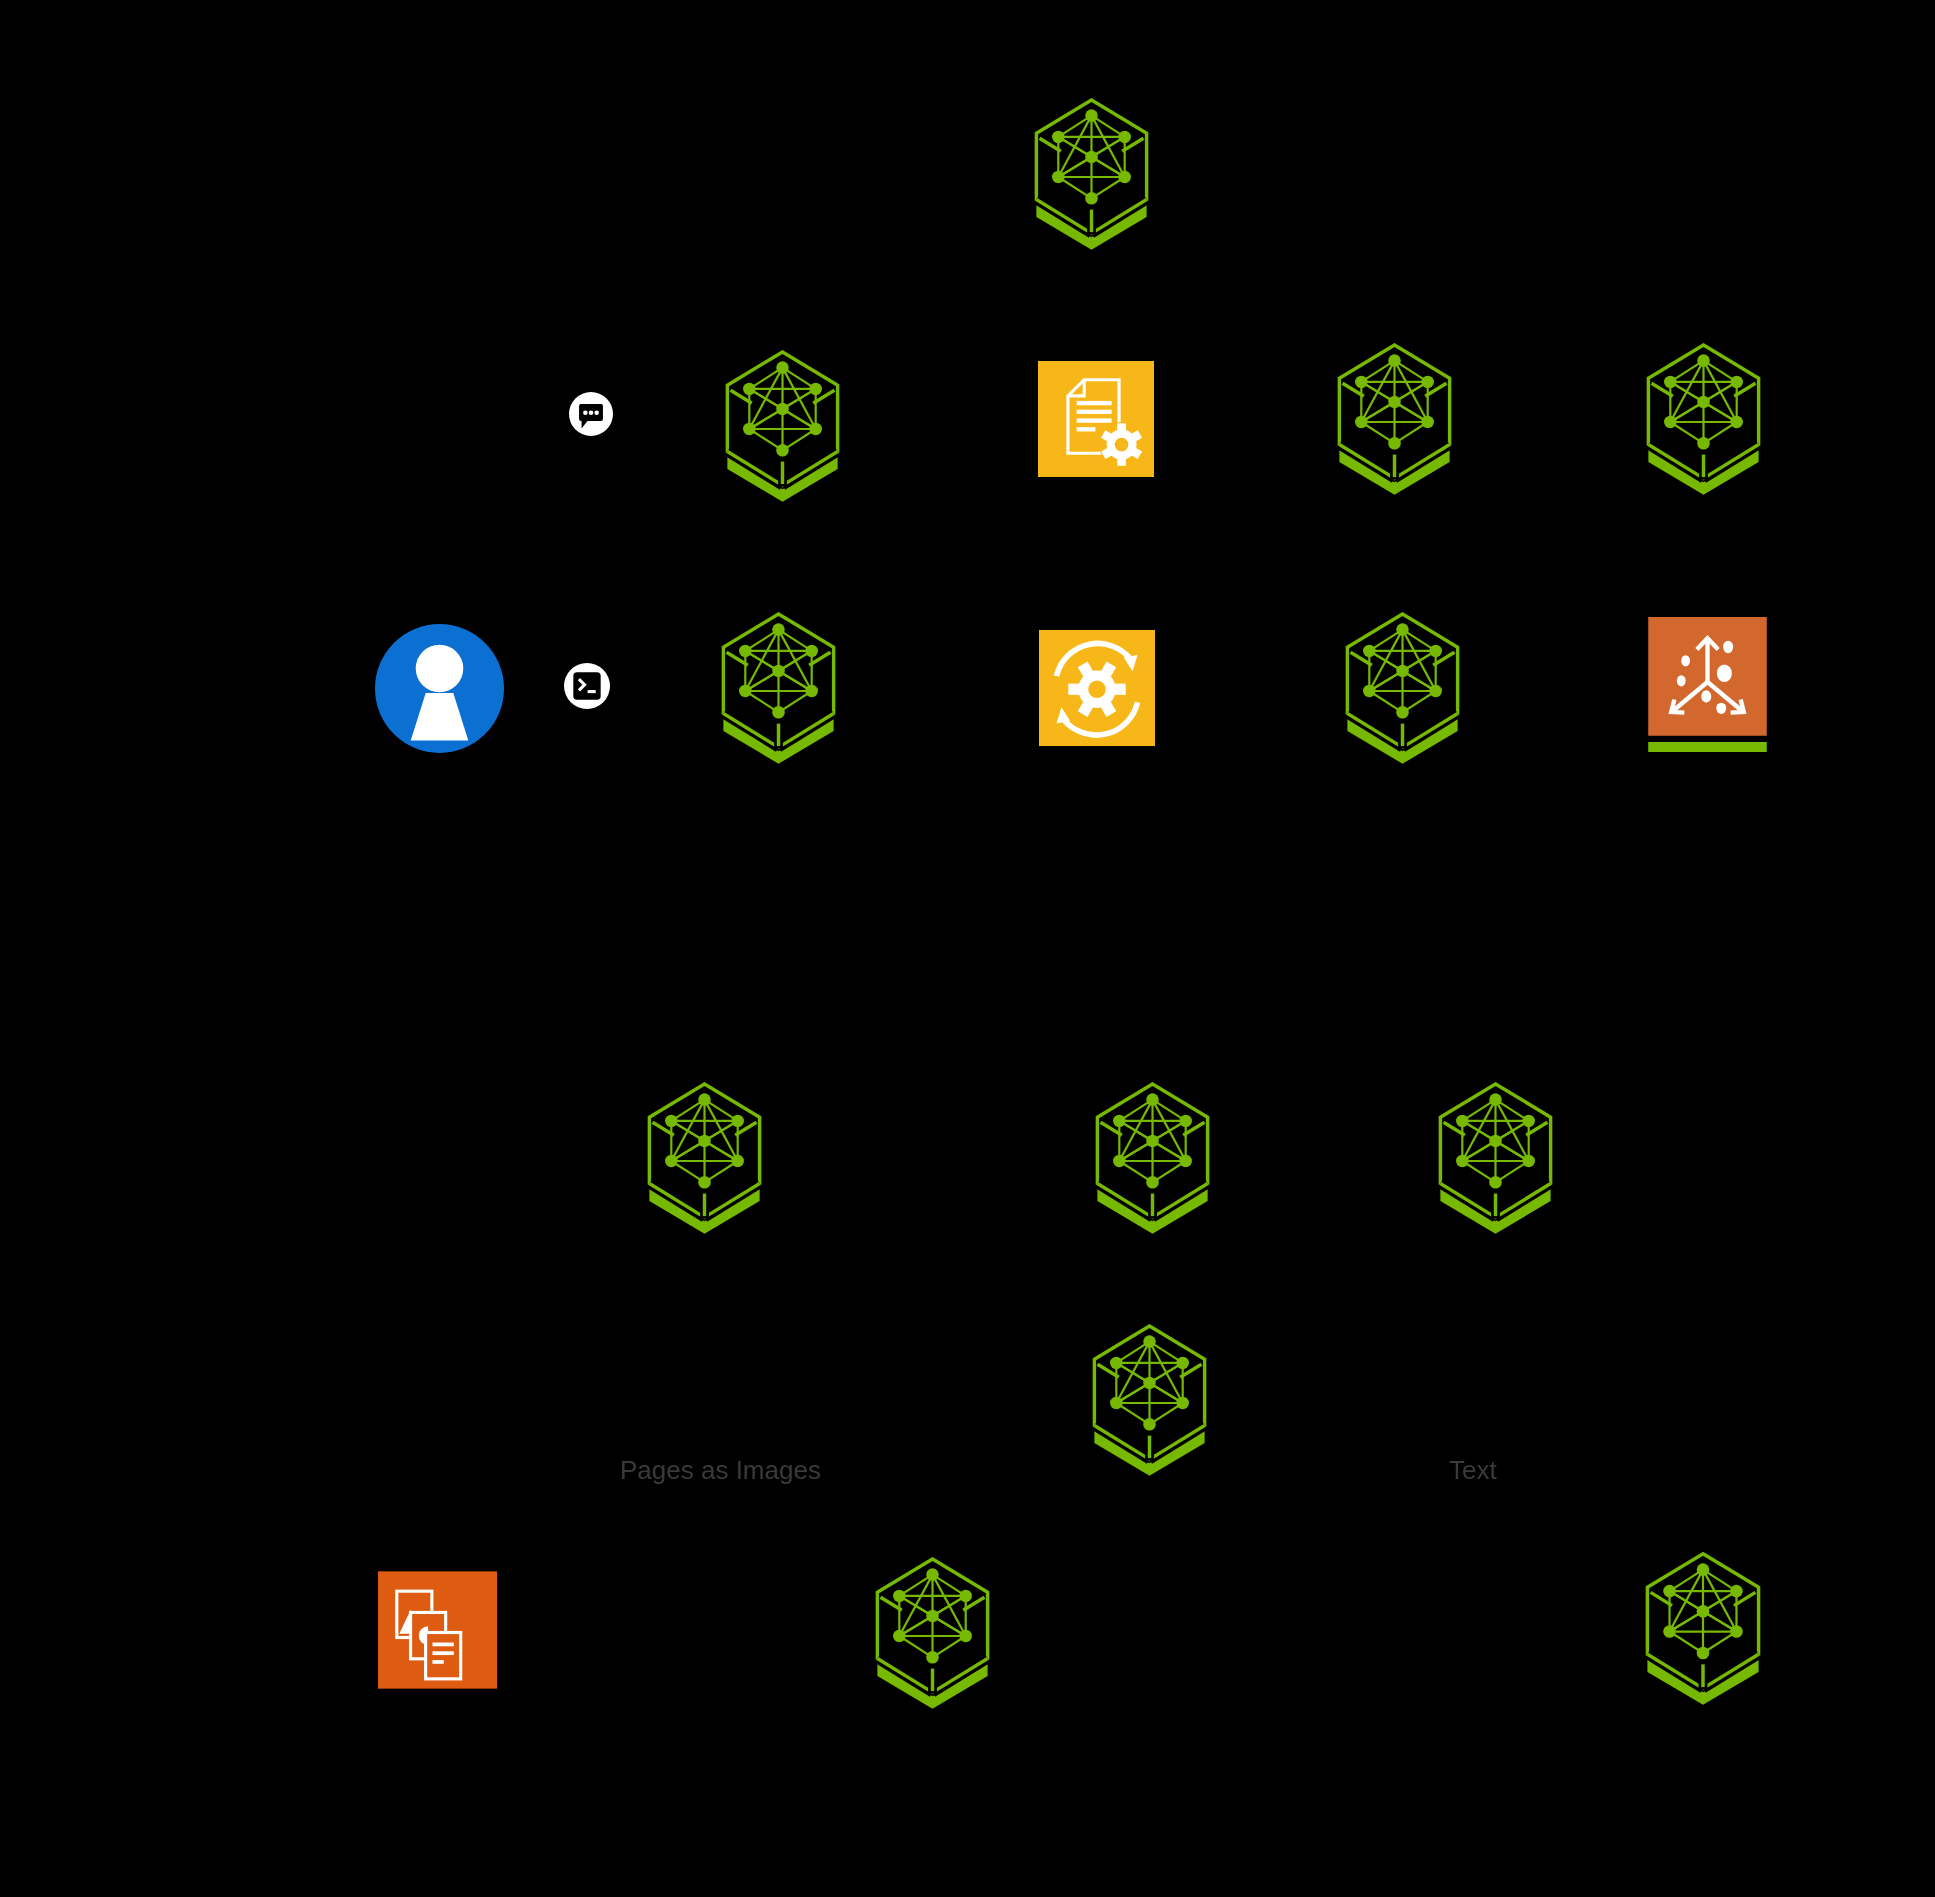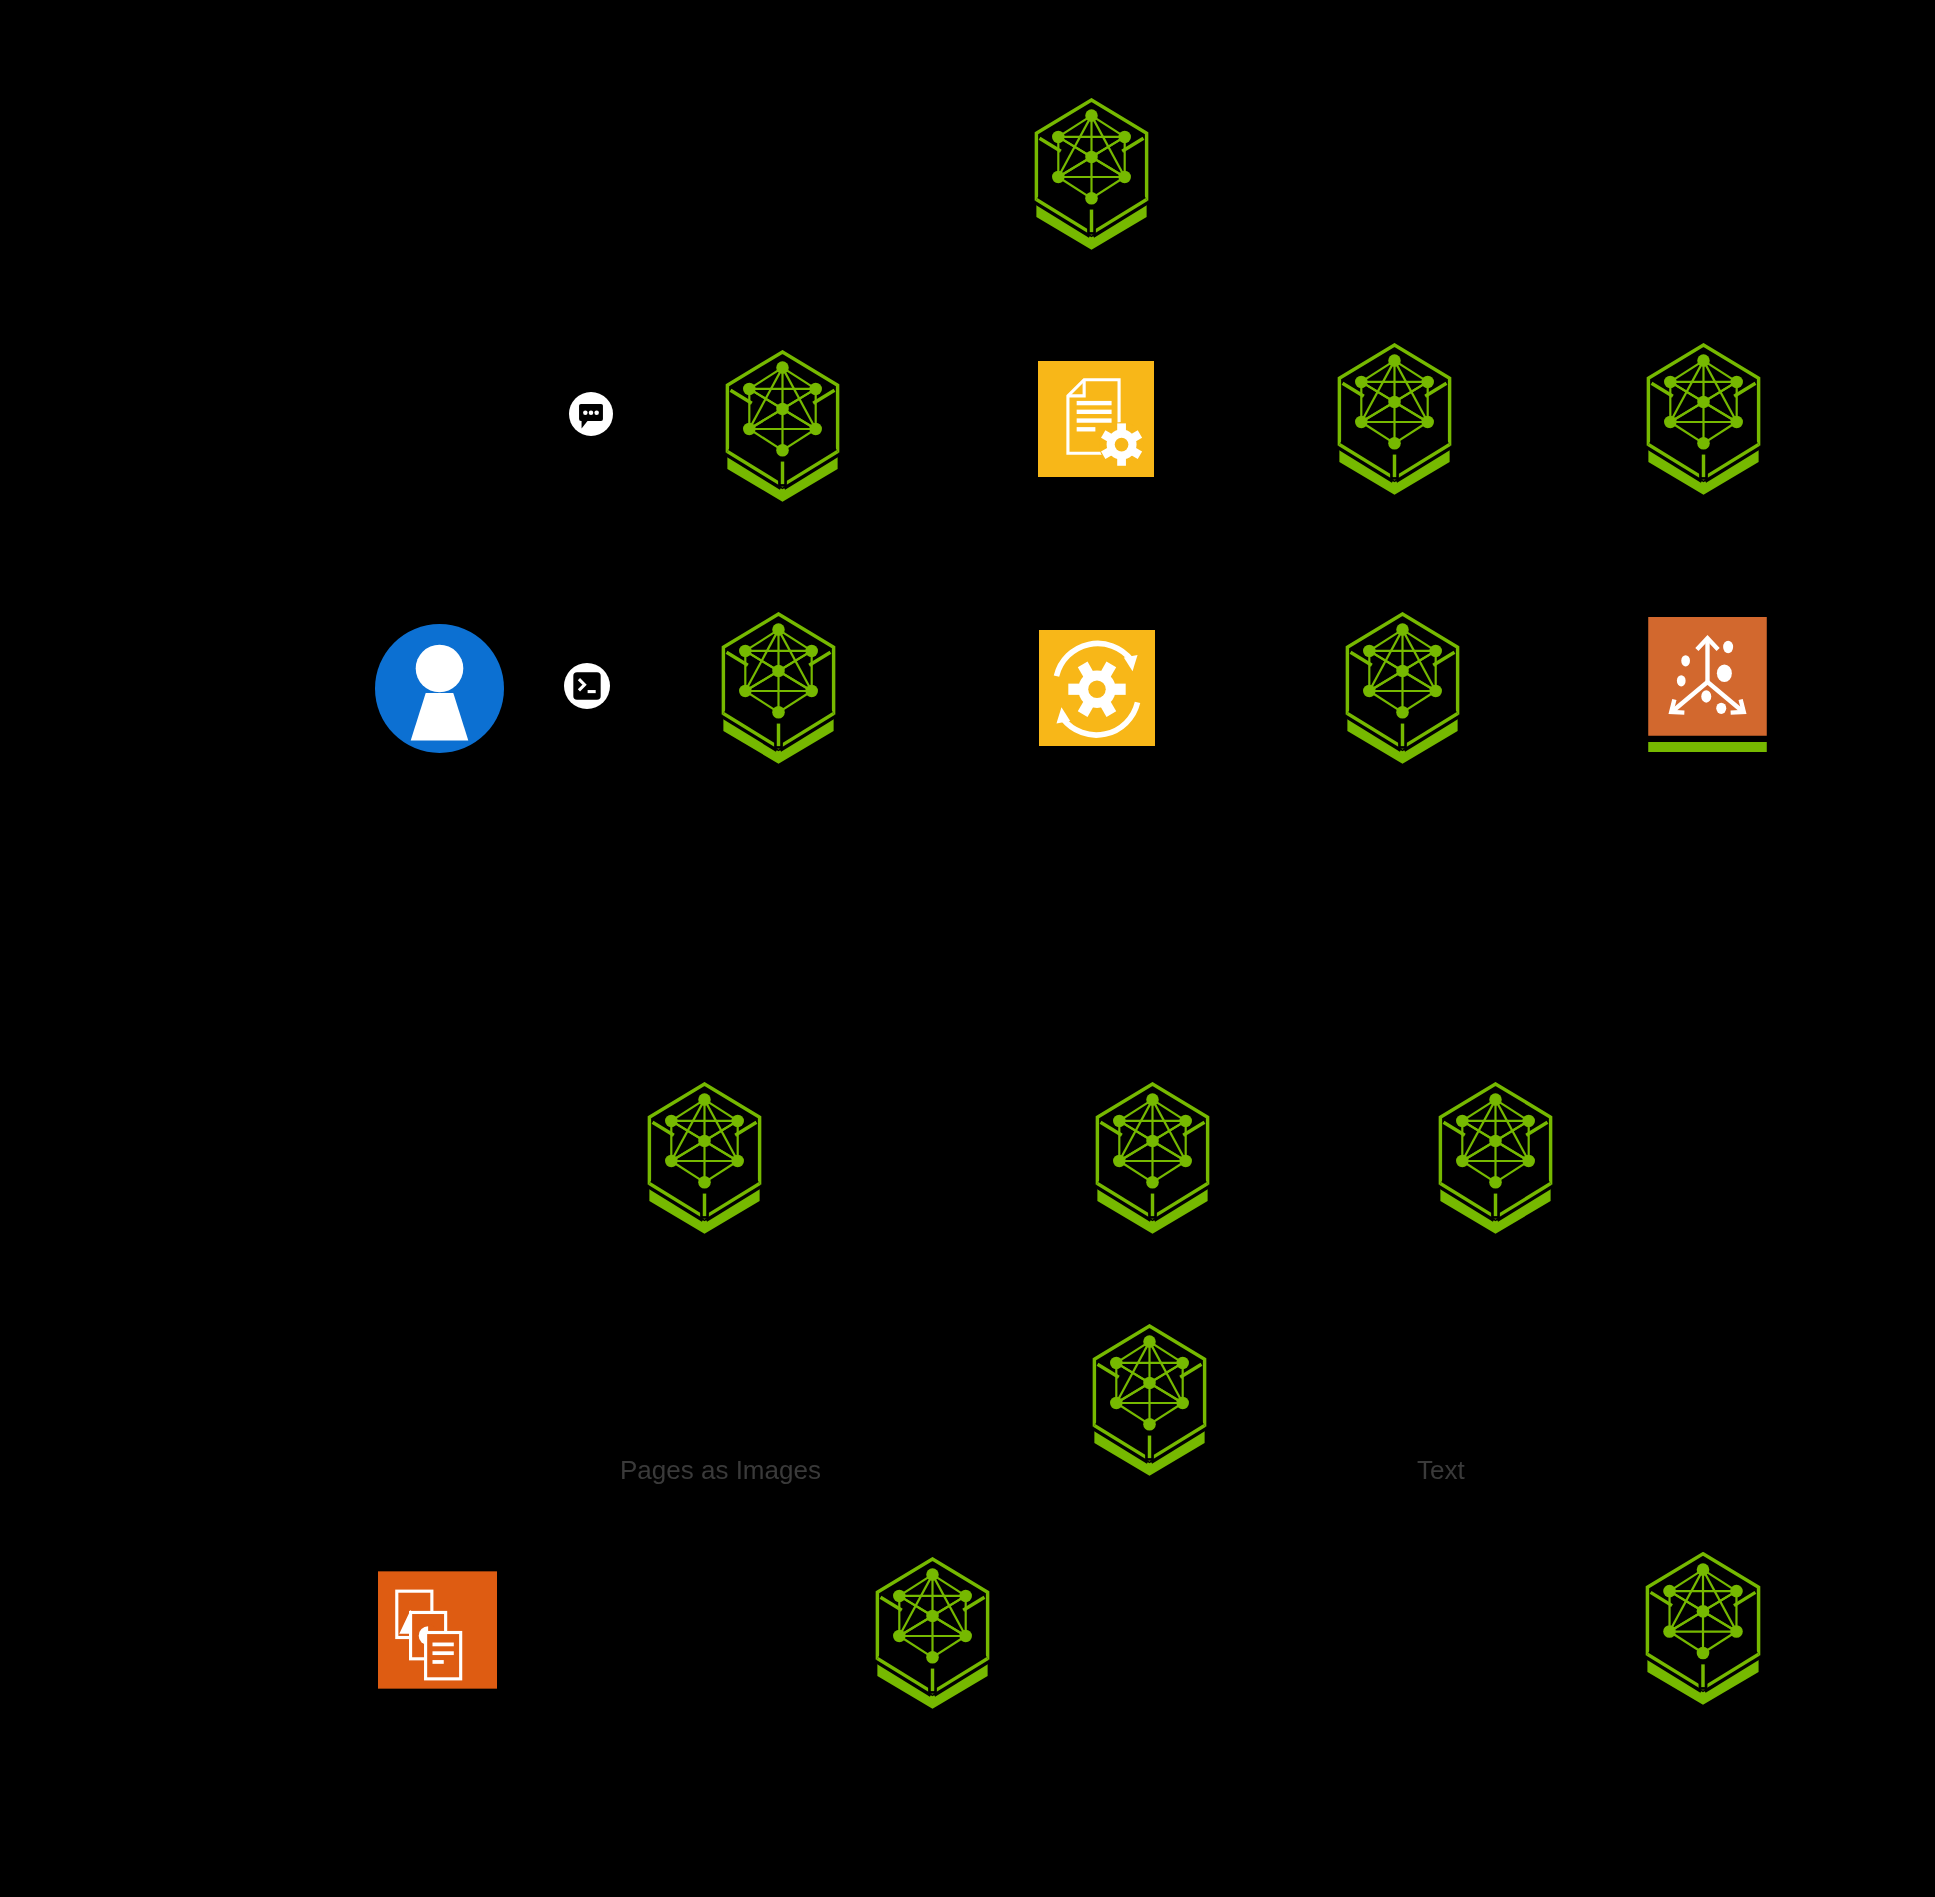--- a/index.html
+++ b/index.html
@@ -257,21 +257,21 @@
       </svg>
     </div>
 
   <div class="node" style="left:1090px;top:1324px;width:119px;height:153px">
       <svg viewBox="0 0 190 244">
         <use href="#sym-nim"></use>
       </svg>
     </div>
 
   <div class="lbl" style="left:620px;top:1456px">Pages as Images</div>
-  <div class="lbl" style="left:1417px;top:1456px">Text</div>
+  <div class="lbl" style="left:1449px;top:1456px">Text</div>
 
   <div class="node" style="left:378px;top:1571px;width:119px;height:118px">
       <svg viewBox="0 0 190 188">
         <use href="#sym-multidocs"></use>
       </svg>
     </div>
   <div class="node" style="left:873px;top:1557px;width:119px;height:153px">
       <svg viewBox="0 0 190 244">
         <use href="#sym-nim"></use>
       </svg>

